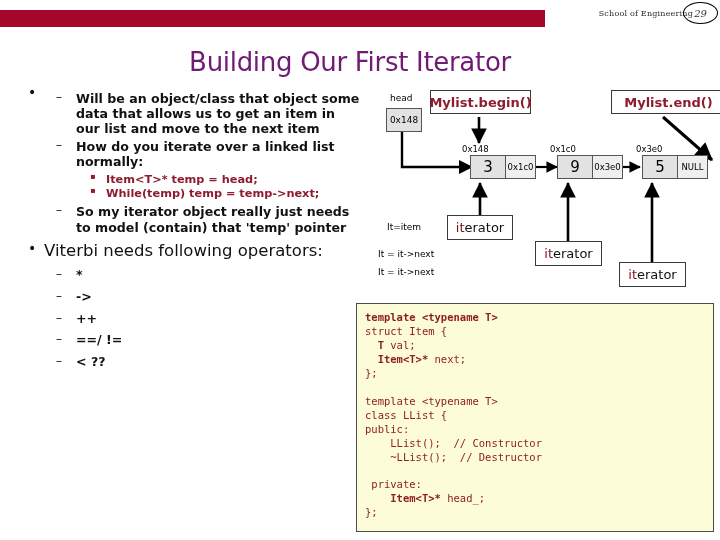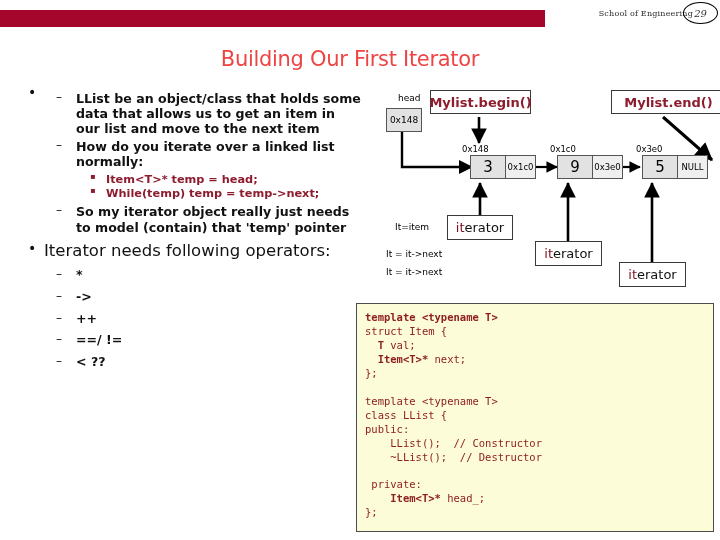--- a/index.html
+++ b/index.html
@@ -77,22 +77,22 @@
     color: #333;
     font-style: italic;
   }
 
   
   .slide-title {
     position: absolute;
     left: 20px; top: 47px;
     width: 660px;
     text-align: center;
-    font-size: 21px;
-    color: #ef4444;
+    font-size: 26px;
+    color: #701a75;
     font-family: "DejaVu Sans", sans-serif;
     letter-spacing: -0.3px;
     white-space: nowrap;
   }
 
   
   .body-col {
     position: absolute;
     left: 10px; top: 86px;
     width: 352px;
@@ -157,21 +157,20 @@
 
   
   .diagram { position: absolute; left: 0; top: 0; width: 720px; height: 540px; pointer-events: none; }
 
   .dlabel {
     position: absolute;
     font-family: "DejaVu Sans", sans-serif;
     font-size: 9px;
     color: #000;
     white-space: nowrap;
-    margin-left: 8px;
   }
   .addr {
     position: absolute;
     font-family: "DejaVu Sans", sans-serif;
     font-size: 8.5px;
     color: #000;
     white-space: nowrap;
   }
   .ptrbox {
     position: absolute;
@@ -273,21 +272,21 @@
   <div class="slide-title">Building Our First Iterator</div>
 
   <div class="body-col">
 
     <div class="lvl1">
       <span class="bl">•</span>
     </div>
 
     <div class="lvl2" style="margin-top:5px;">
       <span class="bl">–</span>
-      <span>LList be an object/class that holds some data that allows us to get an item in our list and move to the next item</span>
+      <span>Will be an object/class that object some data that allows us to get an item in our list and move to the next item</span>
     </div>
 
     <div class="lvl2" style="margin-top:3px;">
       <span class="bl">–</span>
       <span>How do you iterate over a linked list normally:</span>
     </div>
 
     <div class="lvl3" style="margin-top:3px;">
       <span class="bl">▪</span>
       <span>Item&lt;T&gt;* temp = head;</span>
@@ -297,21 +296,21 @@
       <span>While(temp) temp = temp-&gt;next;</span>
     </div>
 
     <div class="lvl2" style="margin-top:3px;">
       <span class="bl">–</span>
       <span>So my iterator object really just needs to model (contain) that 'temp' pointer</span>
     </div>
 
     <div class="lvl1" style="margin-top:7px;">
       <span class="bl">•</span>
-      <span>Iterator needs following operators:</span>
+      <span>Viterbi needs following operators:</span>
     </div>
 
     <div class="op-item">
       <span class="bl">–</span>
       <span>*</span>
     </div>
     <div class="op-item">
       <span class="bl">–</span>
       <span>-&gt;</span>
     </div>

